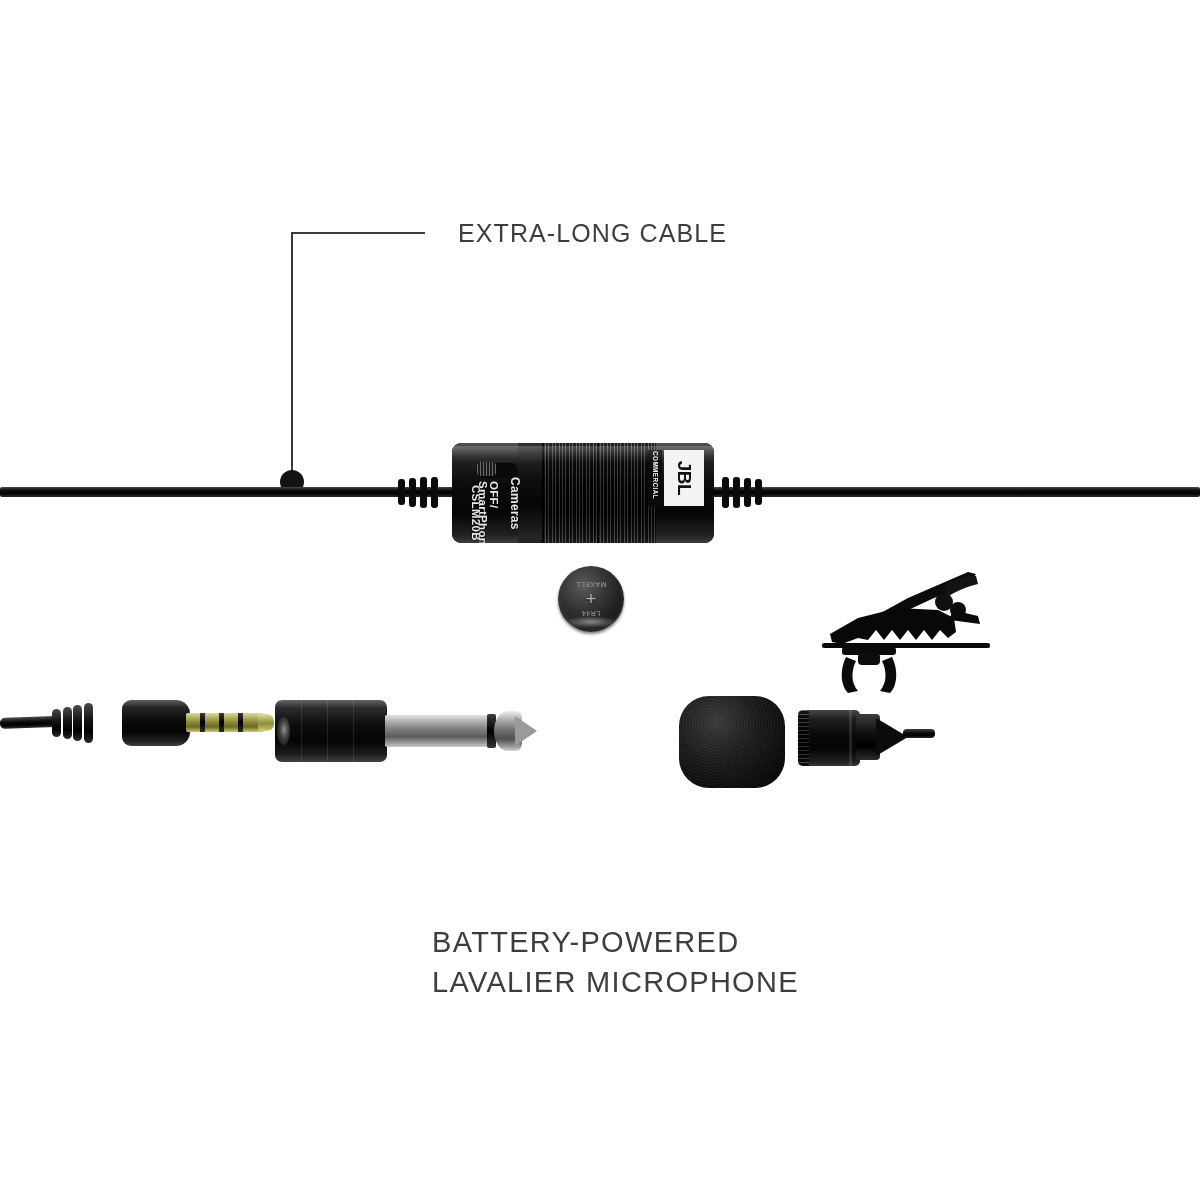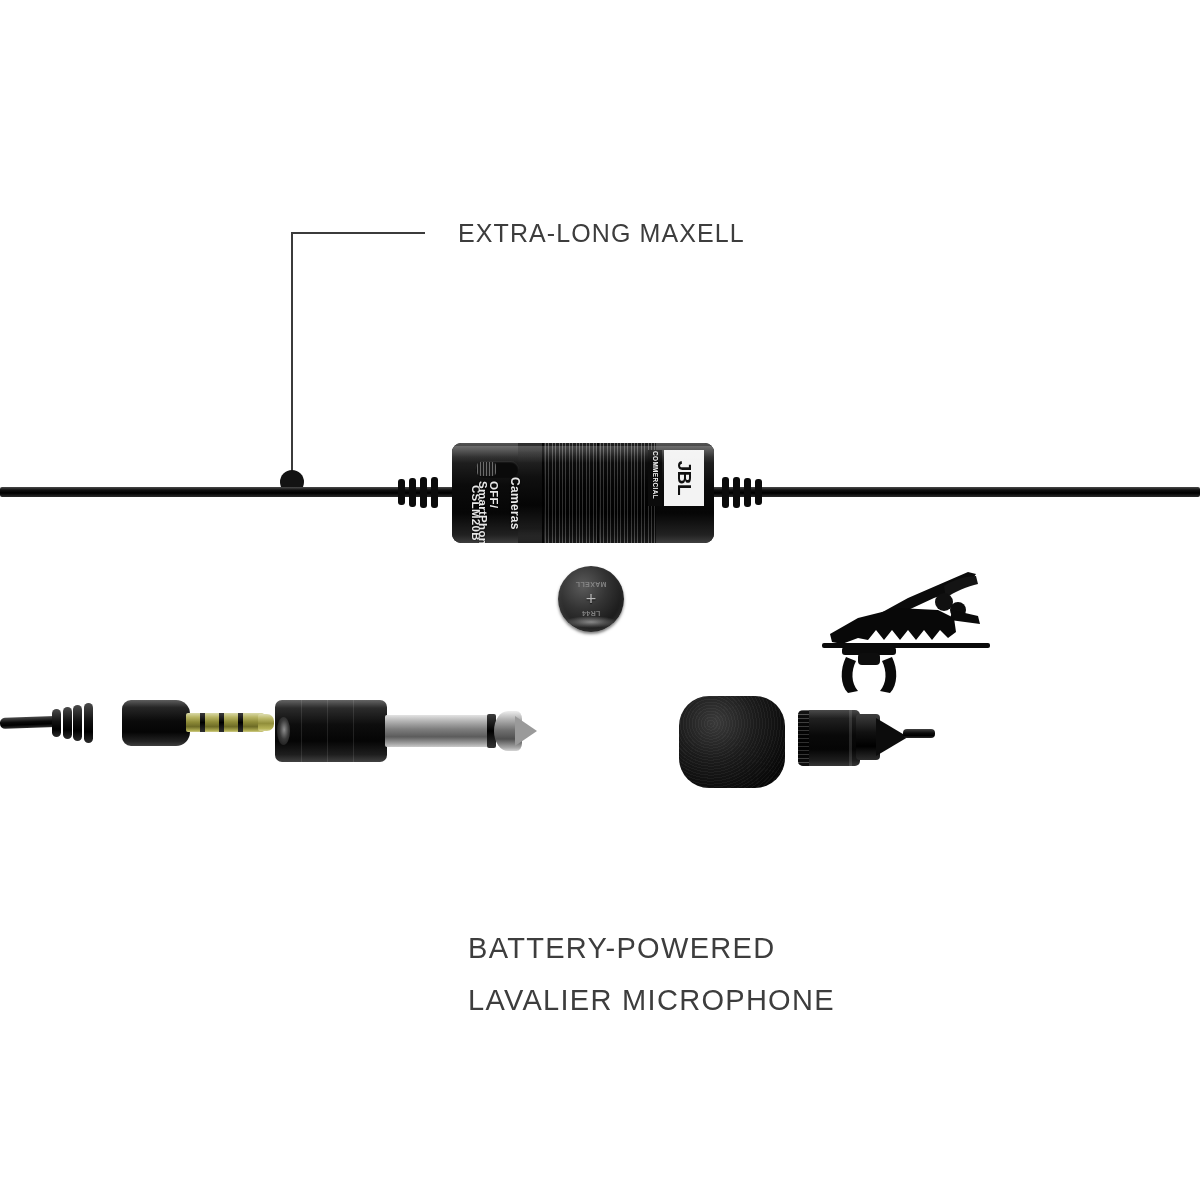--- a/index.html
+++ b/index.html
@@ -527,37 +527,36 @@
     background: linear-gradient(to bottom,#414141,#0b0b0b 45%,#000 72%,#2a2a2a);
     border-radius: 4px;
   }
 
   
   .caption {
     position: absolute;
     left: 432px;
     top: 922px;
     font-size: 29px;
-    line-height: 52px;
+    line-height: 40px;
     letter-spacing: 1.3px;
     color: #3d3d3d;
     font-weight: 400;
     white-space: pre-line;
-    margin-left: 36px;
   }
 </style>
 </head>
 <body>
 
 <div id="stage">
 
   <div class="leader-h"></div>
   <div class="leader-v"></div>
   <div class="leader-dot"></div>
-  <div class="callout-label">EXTRA-LONG MAXELL</div>
+  <div class="callout-label">EXTRA-LONG CABLE</div>
 
   <div class="main-cable"></div>
 
   <div class="relief relief-left">
     <span class="rib r1"></span>
       <span class="rib r2"></span>
     <span class="rib r3"></span>
       <span class="rib r3"></span>
   </div>
   <div class="relief relief-right">

